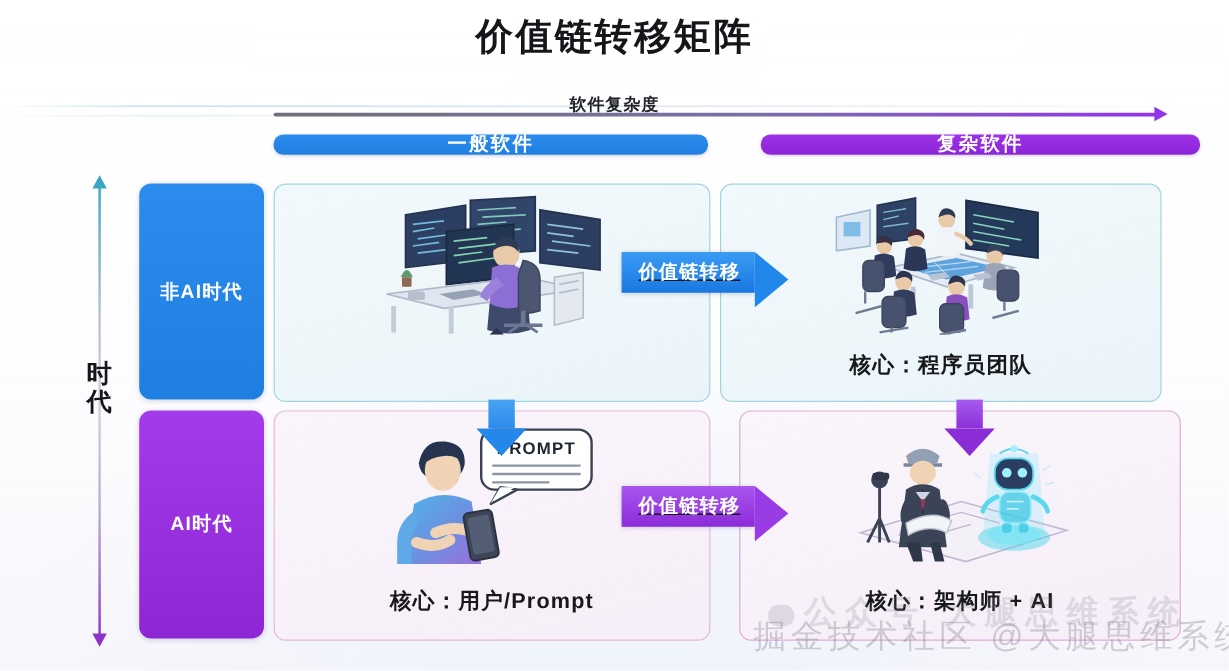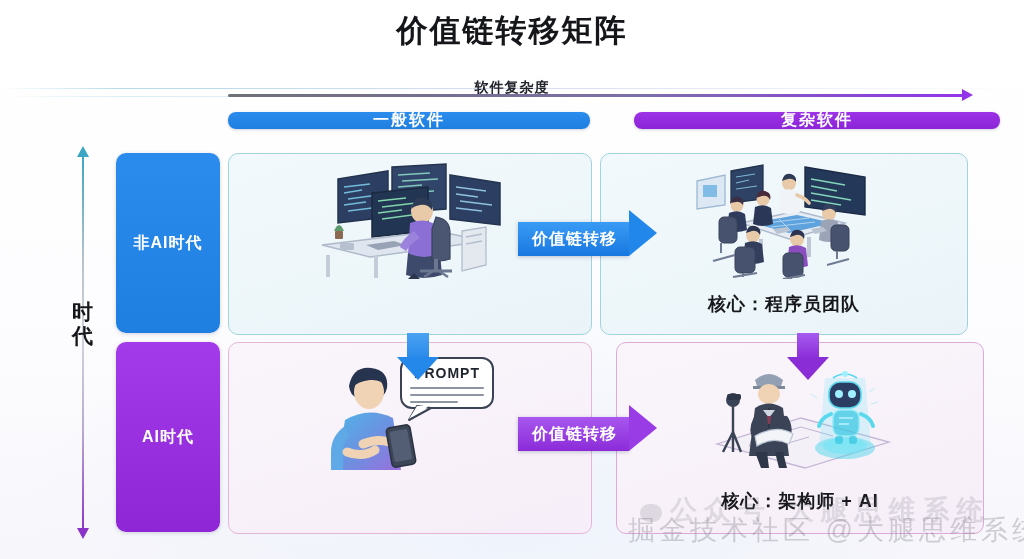--- a/index.html
+++ b/index.html
@@ -199,22 +199,23 @@
     letter-spacing: 1px;
   }
   .cell.bottom-left .cell-caption,
   .cell.bottom-right .cell-caption { bottom: 20px; }
 
   
   .h-arrow {
     position: absolute;
     height: 46px;
     display: flex;
-    align-items: flex-end;
+    align-items: flex-start;
     z-index: 6;
+    text-decoration: underline;
   }
   .h-arrow .bar {
     height: 34px;
     display: flex;
     align-items: center;
     justify-content: center;
     padding: 0 12px 0 14px;
     font-size: 16px;
     font-weight: bold;
     color: #ffffff;
@@ -505,20 +506,21 @@
           <path d="M40 78 q-14 10 -14 26 l0 18 l12 0 l0 -20 q0 -8 6 -14 z" fill="#5fa9e6"></path>
 
           <path d="M58 96 q14 -6 26 -2" stroke="#f0d3b4" stroke-width="9" fill="none" stroke-linecap="round"></path>
           <path d="M42 104 q16 6 28 -2" stroke="#f0d3b4" stroke-width="9" fill="none" stroke-linecap="round"></path>
 
           <rect x="84" y="78" width="24" height="40" rx="4" fill="#3c4657" stroke="#2a3242" stroke-width="1.6" transform="rotate(-10 96 98)"></rect>
           <rect x="87" y="82" width="18" height="31" rx="2" fill="#59637a" opacity=".8" transform="rotate(-10 96 98)"></rect>
         </g>
       </svg>
     </div>
+    <div class="cell-caption">核心：用户/Prompt</div>
   </div>
 
   <div class="cell bottom-right">
     <div class="cell-art">
       <svg width="215" height="122" viewBox="0 0 215 122">
 
         <path d="M24 96 L108 70 L196 94 L112 120 Z" fill="#f4f0f8" stroke="#c4b6d4" stroke-width="1.3"></path>
         <g stroke="#bcaed0" stroke-width="1" fill="none" opacity=".9">
           <path d="M62 92 L108 79 L140 88"></path>
           <path d="M78 100 L116 89"></path>

